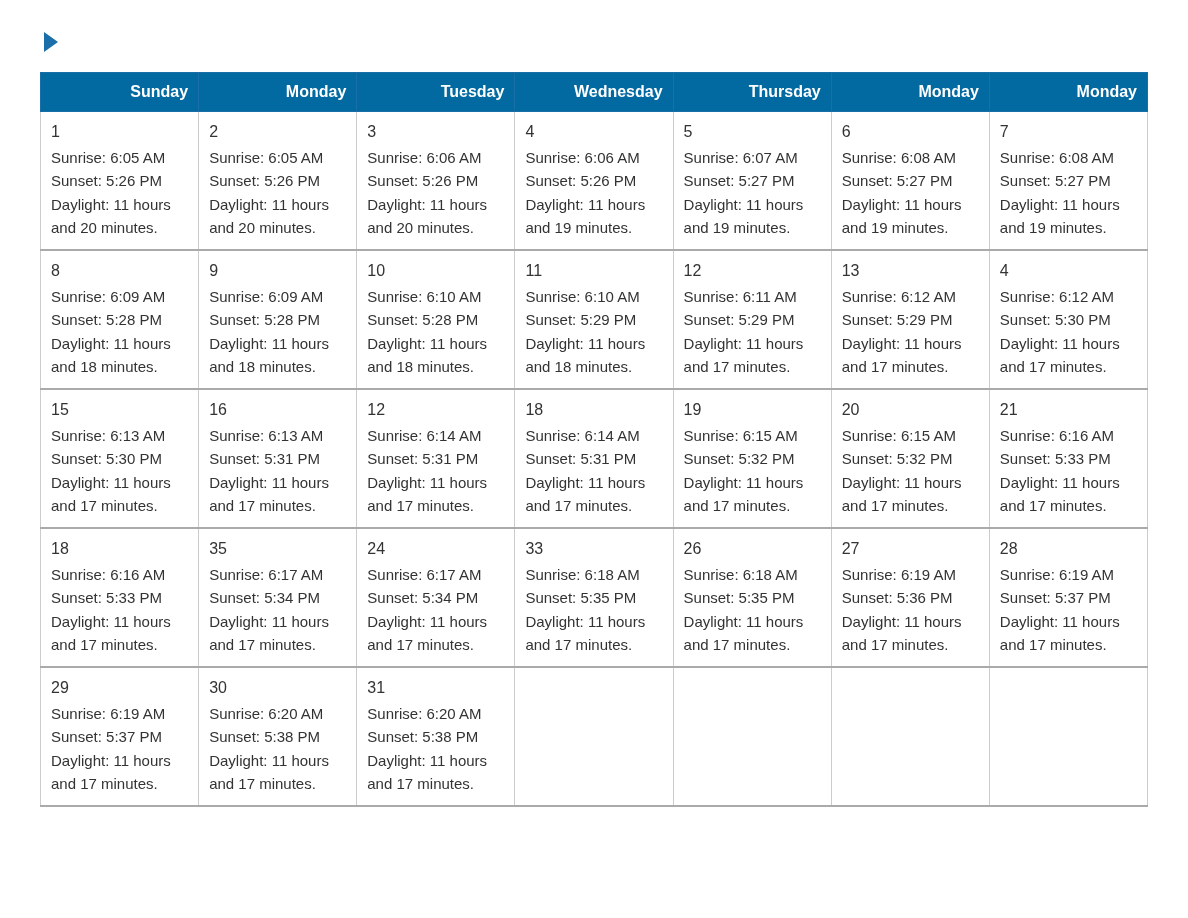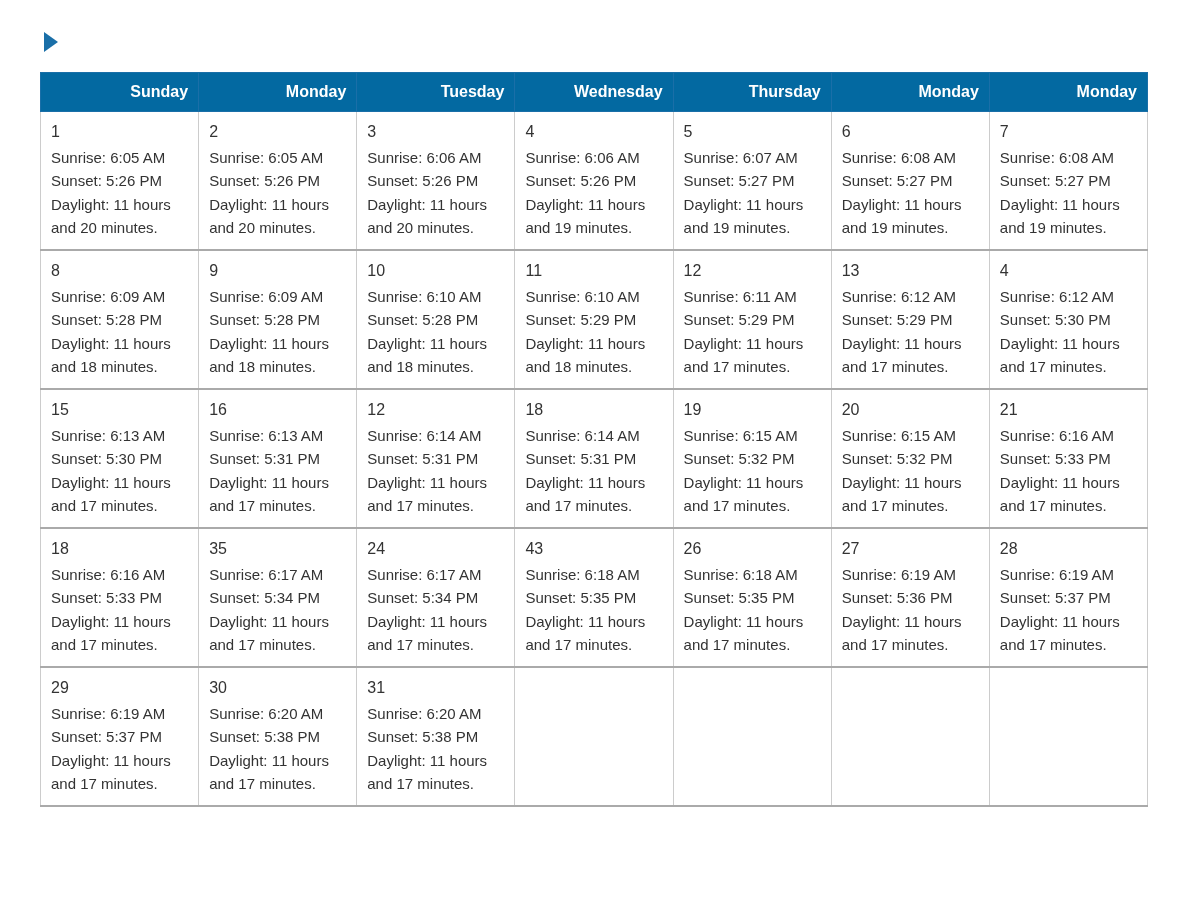--- a/index.html
+++ b/index.html
@@ -228,21 +228,21 @@
         </td>
         <td>
           <span class="day-number">35</span>
           <div class="day-info">Sunrise: 6:17 AM<br>Sunset: 5:34 PM<br>Daylight: 11 hours<br>and 17 minutes.</div>
         </td>
         <td>
           <span class="day-number">24</span>
           <div class="day-info">Sunrise: 6:17 AM<br>Sunset: 5:34 PM<br>Daylight: 11 hours<br>and 17 minutes.</div>
         </td>
         <td>
-          <span class="day-number">43</span>
+          <span class="day-number">33</span>
           <div class="day-info">Sunrise: 6:18 AM<br>Sunset: 5:35 PM<br>Daylight: 11 hours<br>and 17 minutes.</div>
         </td>
         <td>
           <span class="day-number">26</span>
           <div class="day-info">Sunrise: 6:18 AM<br>Sunset: 5:35 PM<br>Daylight: 11 hours<br>and 17 minutes.</div>
         </td>
         <td>
           <span class="day-number">27</span>
           <div class="day-info">Sunrise: 6:19 AM<br>Sunset: 5:36 PM<br>Daylight: 11 hours<br>and 17 minutes.</div>
         </td>

